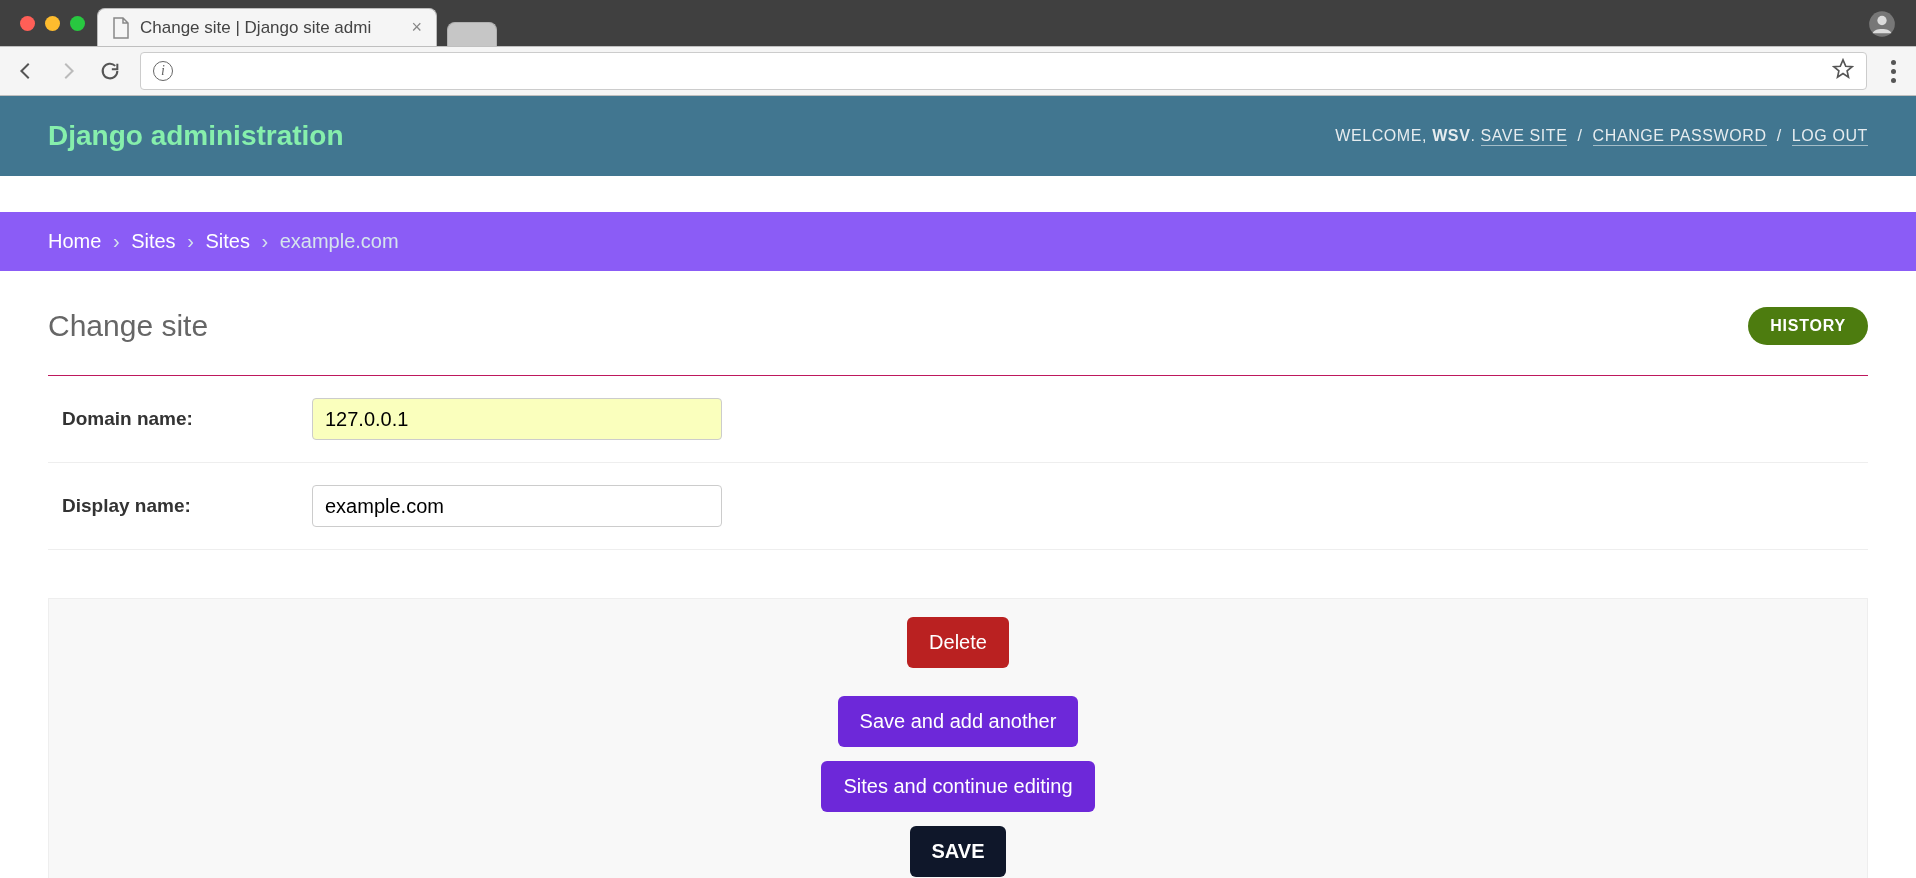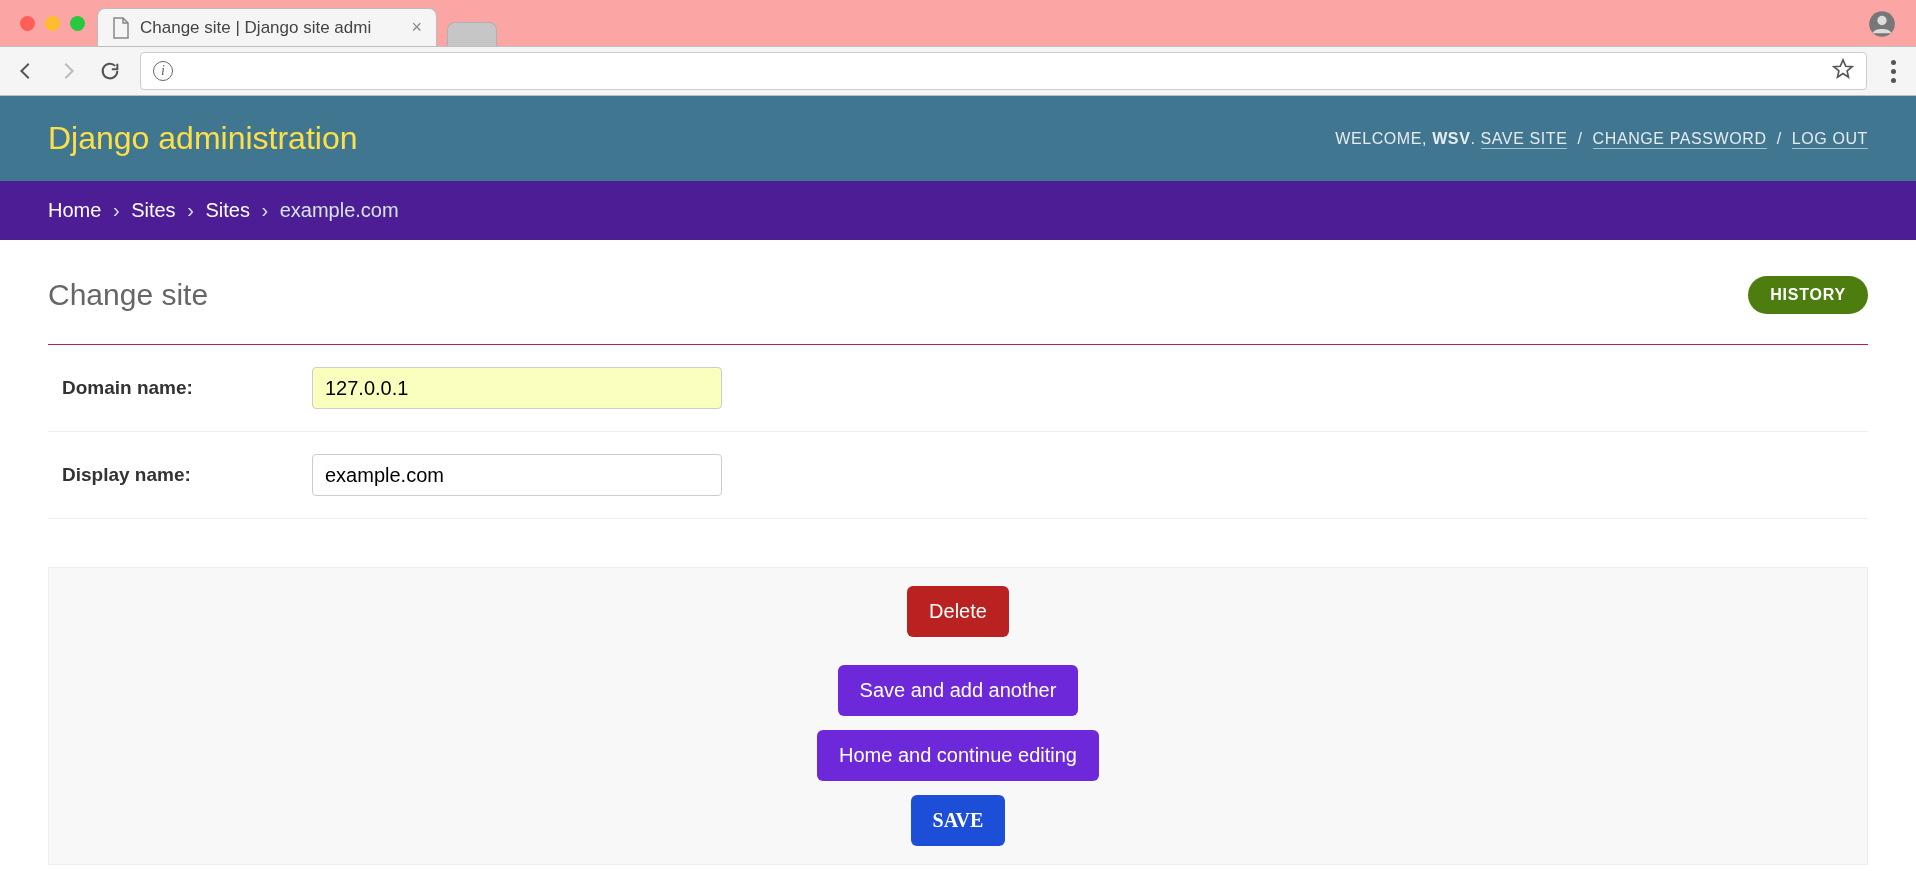--- a/index.html
+++ b/index.html
@@ -1,19 +1,19 @@
 <!DOCTYPE html>
 <html><head>
 <meta charset="utf-8">
 <style>
 * { margin: 0; padding: 0; box-sizing: border-box; }
 body { font-family: "Helvetica Neue", Helvetica, Arial, sans-serif; background: #fff; }
 
 
-.browser-chrome { background: #fca5a5; }
+.browser-chrome { background: #404040; }
 .tab-row { display: flex; align-items: flex-end; height: 46px; padding-left: 12px; position: relative; }
 .traffic-lights { display: flex; gap: 10px; align-items: center; padding: 0 12px 0 8px; height: 46px; }
 .light { width: 15px; height: 15px; border-radius: 50%; }
 .light.red { background: #ff5f57; }
 .light.yellow { background: #febc2e; }
 .light.green { background: #28c840; }
 .tab { background: #f5f5f5; border-radius: 8px 8px 0 0; height: 38px; display: flex; align-items: center; padding: 0 14px; gap: 10px; min-width: 340px; font-size: 17px; color: #444; border: 1px solid #bcbcbc; border-bottom: none; position: relative; }
 .tab-close { color: #888; font-size: 18px; margin-left: auto; cursor: pointer; }
 .tab-ghost { background: #c6c6c6; border-radius: 8px 8px 0 0; height: 24px; width: 50px; margin-left: 10px; border: 1px solid #b0b0b0; border-bottom: none; }
 .profile-icon { position: absolute; right: 20px; top: 10px; width: 28px; height: 28px; }
@@ -27,48 +27,48 @@
 .info-icon { width: 20px; height: 20px; border: 1.6px solid #666; border-radius: 50%; display: flex; align-items: center; justify-content: center; font-size: 14px; color: #666; font-family: Georgia, serif; font-style: italic; }
 .url-host { color: #222; }
 .url-path { color: #777; }
 .star-icon { margin-left: auto; }
 .star-icon svg { stroke: #555; stroke-width: 1.8; fill: none; }
 .menu-dots { display: flex; flex-direction: column; gap: 4px; padding: 0 6px; cursor: pointer; }
 .menu-dots span { width: 5px; height: 5px; background: #555; border-radius: 50%; }
 
 
 .admin-header { background: #417690; color: #fff; padding: 24px 48px; display: flex; align-items: center; justify-content: space-between; }
-.branding { color: #fde047; font-size: 32px; font-weight: 400; }
+.branding { color: #86efac; font-size: 28px; font-weight: 700; }
 .user-tools { font-size: 16px; letter-spacing: 0.6px; color: #e6ecef; }
 .user-tools a { color: #e6ecef; text-decoration: none; border-bottom: 1px solid rgba(230,236,239,0.6); padding-bottom: 1px; cursor: pointer; }
 .user-tools .sep { margin: 0 5px; }
 .user-tools strong { font-weight: 700; }
 
-.breadcrumbs { background: #4c1d95; color: #c4dce8; padding: 18px 48px; font-size: 20px; }
+.breadcrumbs { background: #8b5cf6; color: #c4dce8; padding: 18px 48px; font-size: 20px; margin-top: 36px; }
 .breadcrumbs a { color: #fff; text-decoration: none; cursor: pointer; }
 .breadcrumbs .sep { color: #d5e4ed; margin: 0 6px; }
 .breadcrumbs .current { color: #d5e4ed; }
 
 .content { padding: 36px 48px; }
 .content-header { display: flex; align-items: center; justify-content: space-between; margin-bottom: 30px; gap: 20px; }
 .content-title { font-size: 30px; color: #666; font-weight: 400; }
 .history-btn { background: #4d7c0f; color: #fff; border: none; border-radius: 22px; padding: 10px 22px; font-size: 16px; font-weight: 700; letter-spacing: 0.8px; cursor: pointer; }
 
 .fieldset { border-top: 1px solid #be185d; }
 .form-row { display: flex; align-items: center; padding: 22px 14px; border-bottom: 1px solid #eee; }
 .form-row label { width: 250px; font-size: 19px; font-weight: 600; color: #333; }
 .form-row input { width: 410px; height: 42px; padding: 0 12px; font-size: 20px; border: 1px solid #ccc; border-radius: 4px; }
 .form-row input.autofilled { background: #faffbd; }
 
 .submit-row { background: #f8f8f8; border: 1px solid #eee; margin-top: 48px; padding: 18px 20px; display: flex; align-items: center; gap: 14px; flex-direction: column; }
 .submit-row .spacer { flex: 1; }
 .btn { border: none; padding: 14px 22px; font-size: 20px; border-radius: 6px; cursor: pointer; }
 .btn-delete { background: #ba2121; color: #fff; }
 .btn-default { background: #6d28d9; color: #fff; }
-.btn-primary { background: #1d4ed8; color: #fff; font-weight: 700; font-family: Liberation Serif, serif; }
+.btn-primary { background: #0f172a; color: #fff; font-weight: 700; }
 
 .file-icon { width: 18px; height: 22px; }
 </style>
 </head>
 <body>
 
 <div class="browser-chrome">
   <div class="tab-row">
     <div class="traffic-lights">
       <div class="light red"></div>
@@ -159,16 +159,16 @@
     <div class="form-row">
       <label>Display name:</label>
       <input type="text" value="example.com" style="">
     </div>
   </div>
 
   <div class="submit-row">
     <button class="btn btn-delete">Delete</button>
     <div class="spacer"></div>
     <button class="btn btn-default">Save and add another</button>
-    <button class="btn btn-default">Home and continue editing</button>
+    <button class="btn btn-default">Sites and continue editing</button>
     <button class="btn btn-primary">SAVE</button>
   </div>
 </div>
 
 </body></html>

